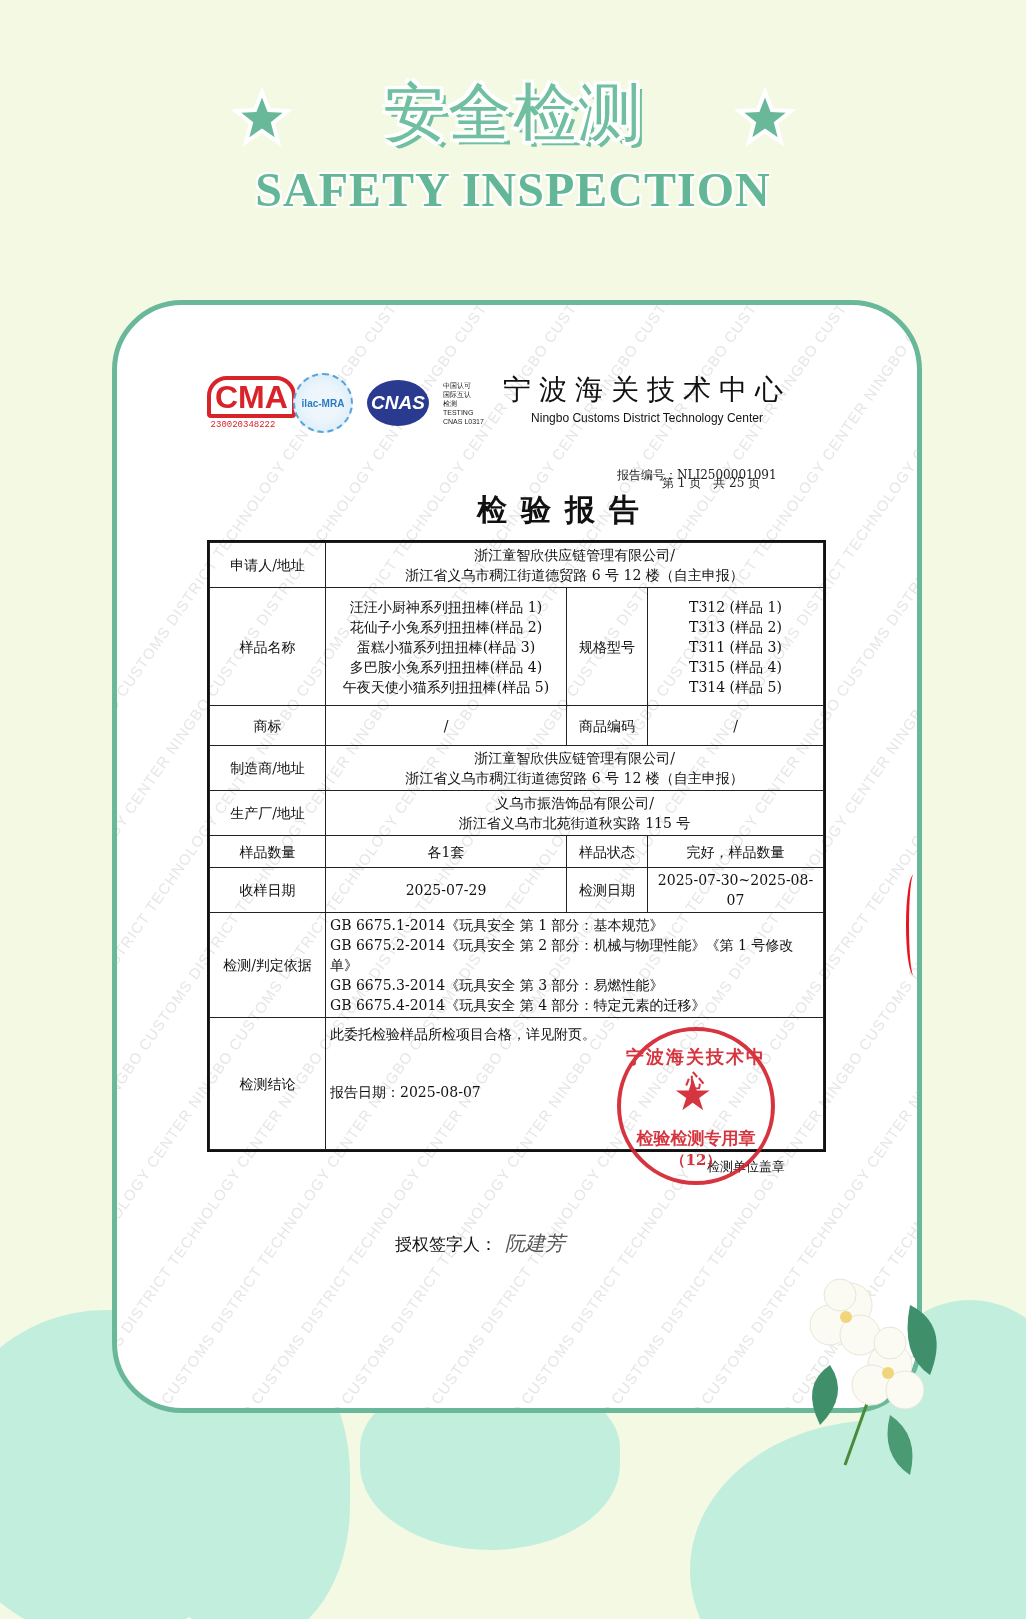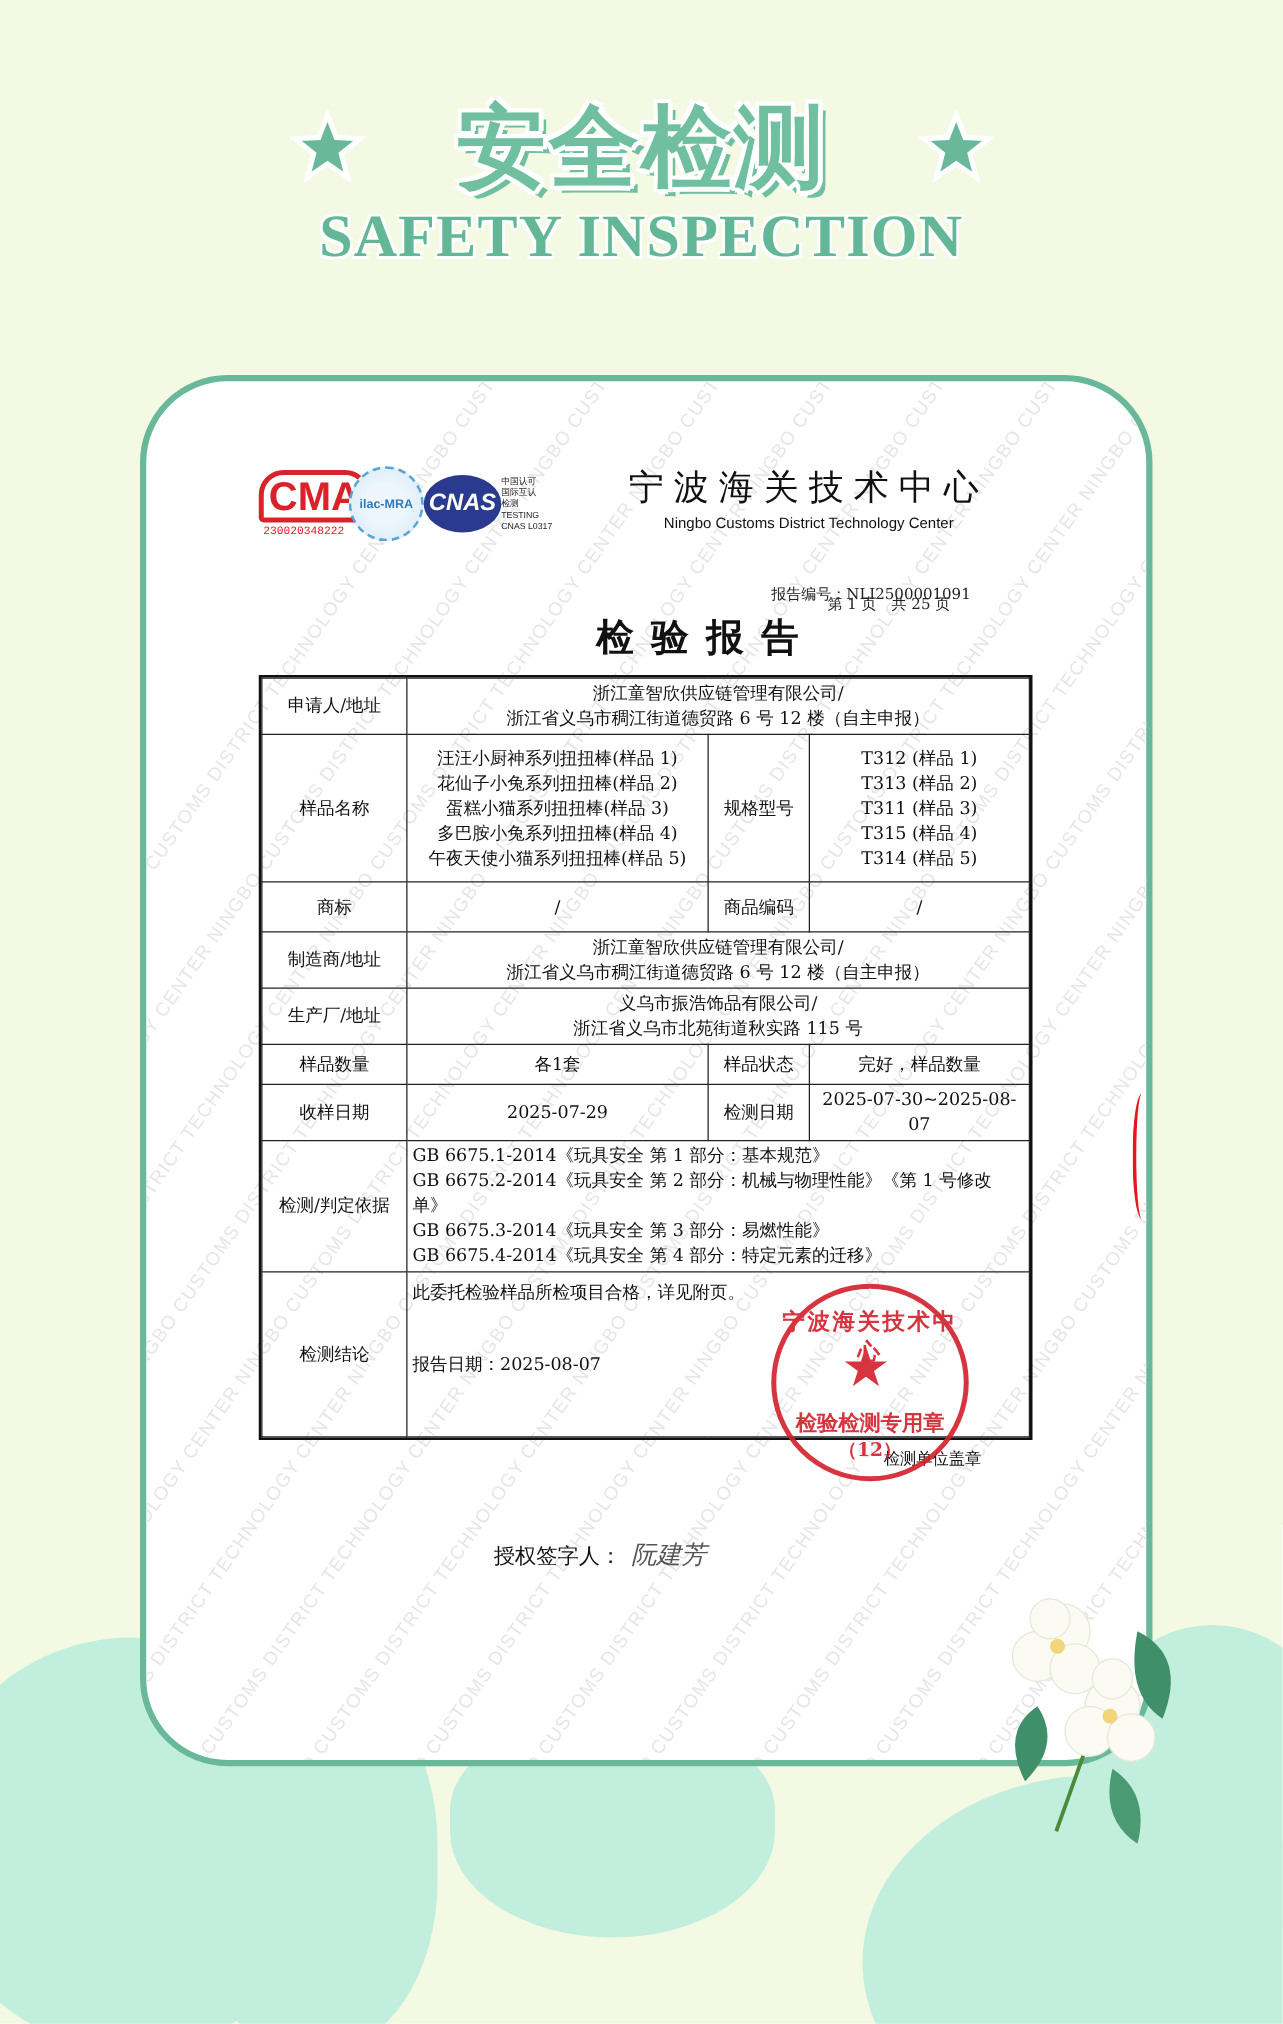--- a/index.html
+++ b/index.html
@@ -1,27 +1,27 @@
 <!DOCTYPE html>
 <html><head>
 <meta charset="utf-8">
 <style>
   html,body{margin:0;padding:0;}
   body{width:1026px;height:1619px;position:relative;overflow:hidden;background:#f4f9e4;font-family:"DejaVu Serif","Liberation Serif",serif;}
   .blob{position:absolute;background:#c2eedd;border-radius:50%;}
   .hero{position:absolute;left:0;top:0;width:1026px;height:260px;}
-  .hero-cn{position:absolute;top:70px;left:0;width:1026px;text-align:center;font-family:"DejaVu Sans",sans-serif;font-weight:bold;font-size:72px;color:#6fbfa0;letter-spacing:2px;
+  .hero-cn{position:absolute;top:70px;left:0;width:1026px;text-align:center;font-family:"DejaVu Sans",sans-serif;font-weight:normal;font-size:63px;color:#6fbfa0;letter-spacing:2px;
     text-shadow:3px 3px 0 #fff,-3px -3px 0 #fff,3px -3px 0 #fff,-3px 3px 0 #fff,0 4px 0 #fff,4px 0 0 #fff,6px 6px 0 #6fbfa0;}
   .hero-en{position:absolute;top:162px;left:0;width:1026px;text-align:center;font-family:"Liberation Serif",serif;font-size:48px;font-weight:bold;color:#63b797;letter-spacing:1px;
     text-shadow:2px 2px 0 #fff,-2px -2px 0 #fff,2px -2px 0 #fff,-2px 2px 0 #fff;}
   .star{position:absolute;top:88px;width:60px;height:60px;}
   .card{position:absolute;left:112px;top:300px;width:800px;height:1103px;background:#fff;border:5px solid #68b899;border-radius:70px;overflow:hidden;}
   .watermark{position:absolute;inset:0;overflow:hidden;pointer-events:none;}
   .wm-line{position:absolute;white-space:nowrap;font-family:"Liberation Sans",sans-serif;font-size:15px;color:#e6e6e6;transform:rotate(-55deg);transform-origin:left top;letter-spacing:1px;}
-  .logos{position:absolute;left:90px;top:68px;height:60px;display:flex;align-items:center;gap:0;}
+  .logos{position:absolute;left:90px;top:68px;height:60px;display:flex;align-items:center;gap:14px;}
   .cma{width:72px;text-align:center;}
   .cma-mark{font-family:"Liberation Sans",sans-serif;font-weight:bold;font-size:32px;color:#d9232a;border:4px solid #d9232a;border-radius:20px 20px 4px 4px;padding:0 4px;line-height:34px;display:inline-block;}
   .cma-no{font-family:"Liberation Mono",monospace;font-size:9px;color:#d9232a;margin-top:2px;}
   .ilac{width:56px;height:56px;border-radius:50%;border:2px dashed #57a4d6;display:flex;align-items:center;justify-content:center;font-family:"Liberation Sans",sans-serif;font-size:10px;color:#2b7bc0;font-weight:bold;background:radial-gradient(circle,#eef6fc 40%,#d4e9f7 100%);}
   .cnas{width:62px;height:46px;border-radius:50%;background:#2a3b8f;color:#fff;display:flex;align-items:center;justify-content:center;font-family:"Liberation Sans",sans-serif;font-weight:bold;font-style:italic;font-size:19px;}
   .cnas-text{font-family:"Liberation Sans",sans-serif;font-size:7px;line-height:9px;color:#222;width:42px;}
   .center-name{position:absolute;left:380px;top:66px;width:300px;text-align:center;}
   .center-cn{font-family:"DejaVu Sans",sans-serif;font-size:28px;letter-spacing:8px;color:#111;}
   .center-en{font-family:"Liberation Sans",sans-serif;font-size:12px;color:#111;margin-top:2px;}
   .report-no{position:absolute;left:500px;top:162px;font-size:12px;color:#222;text-align:center;}

